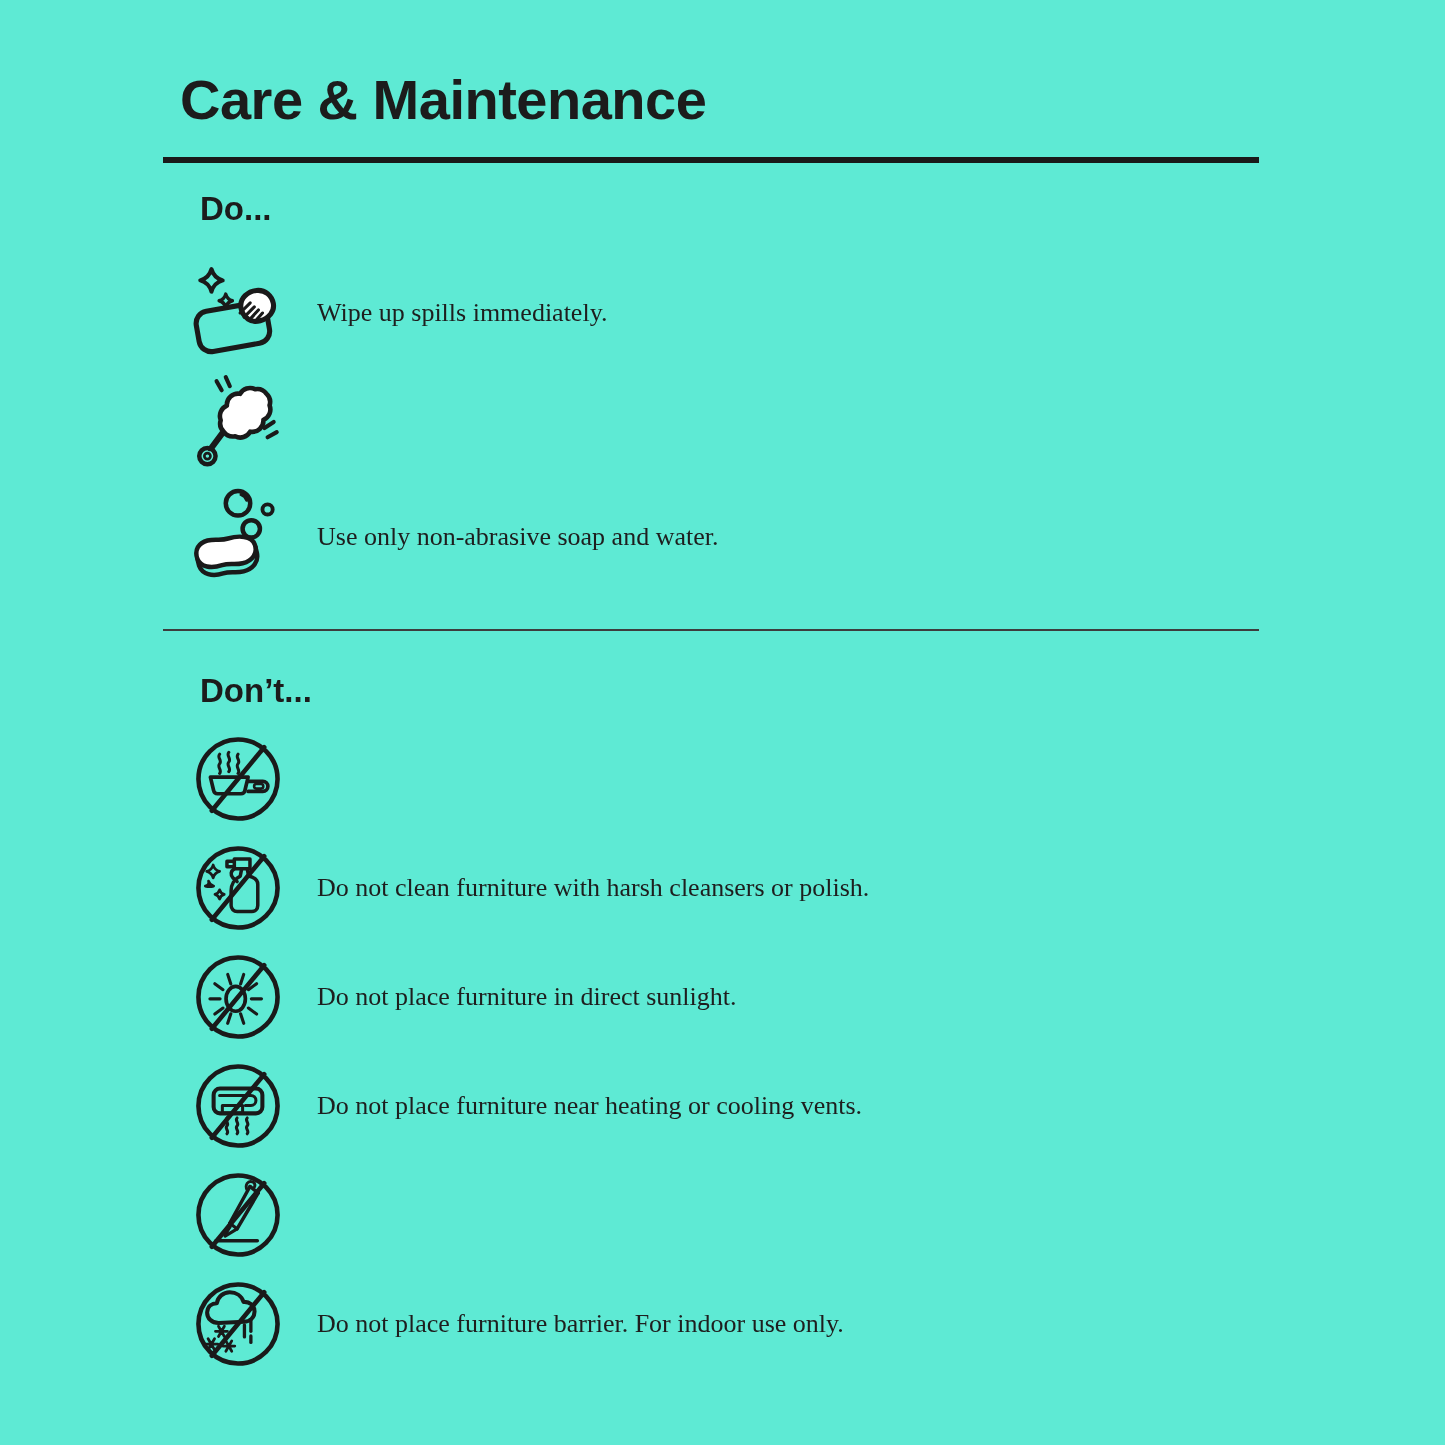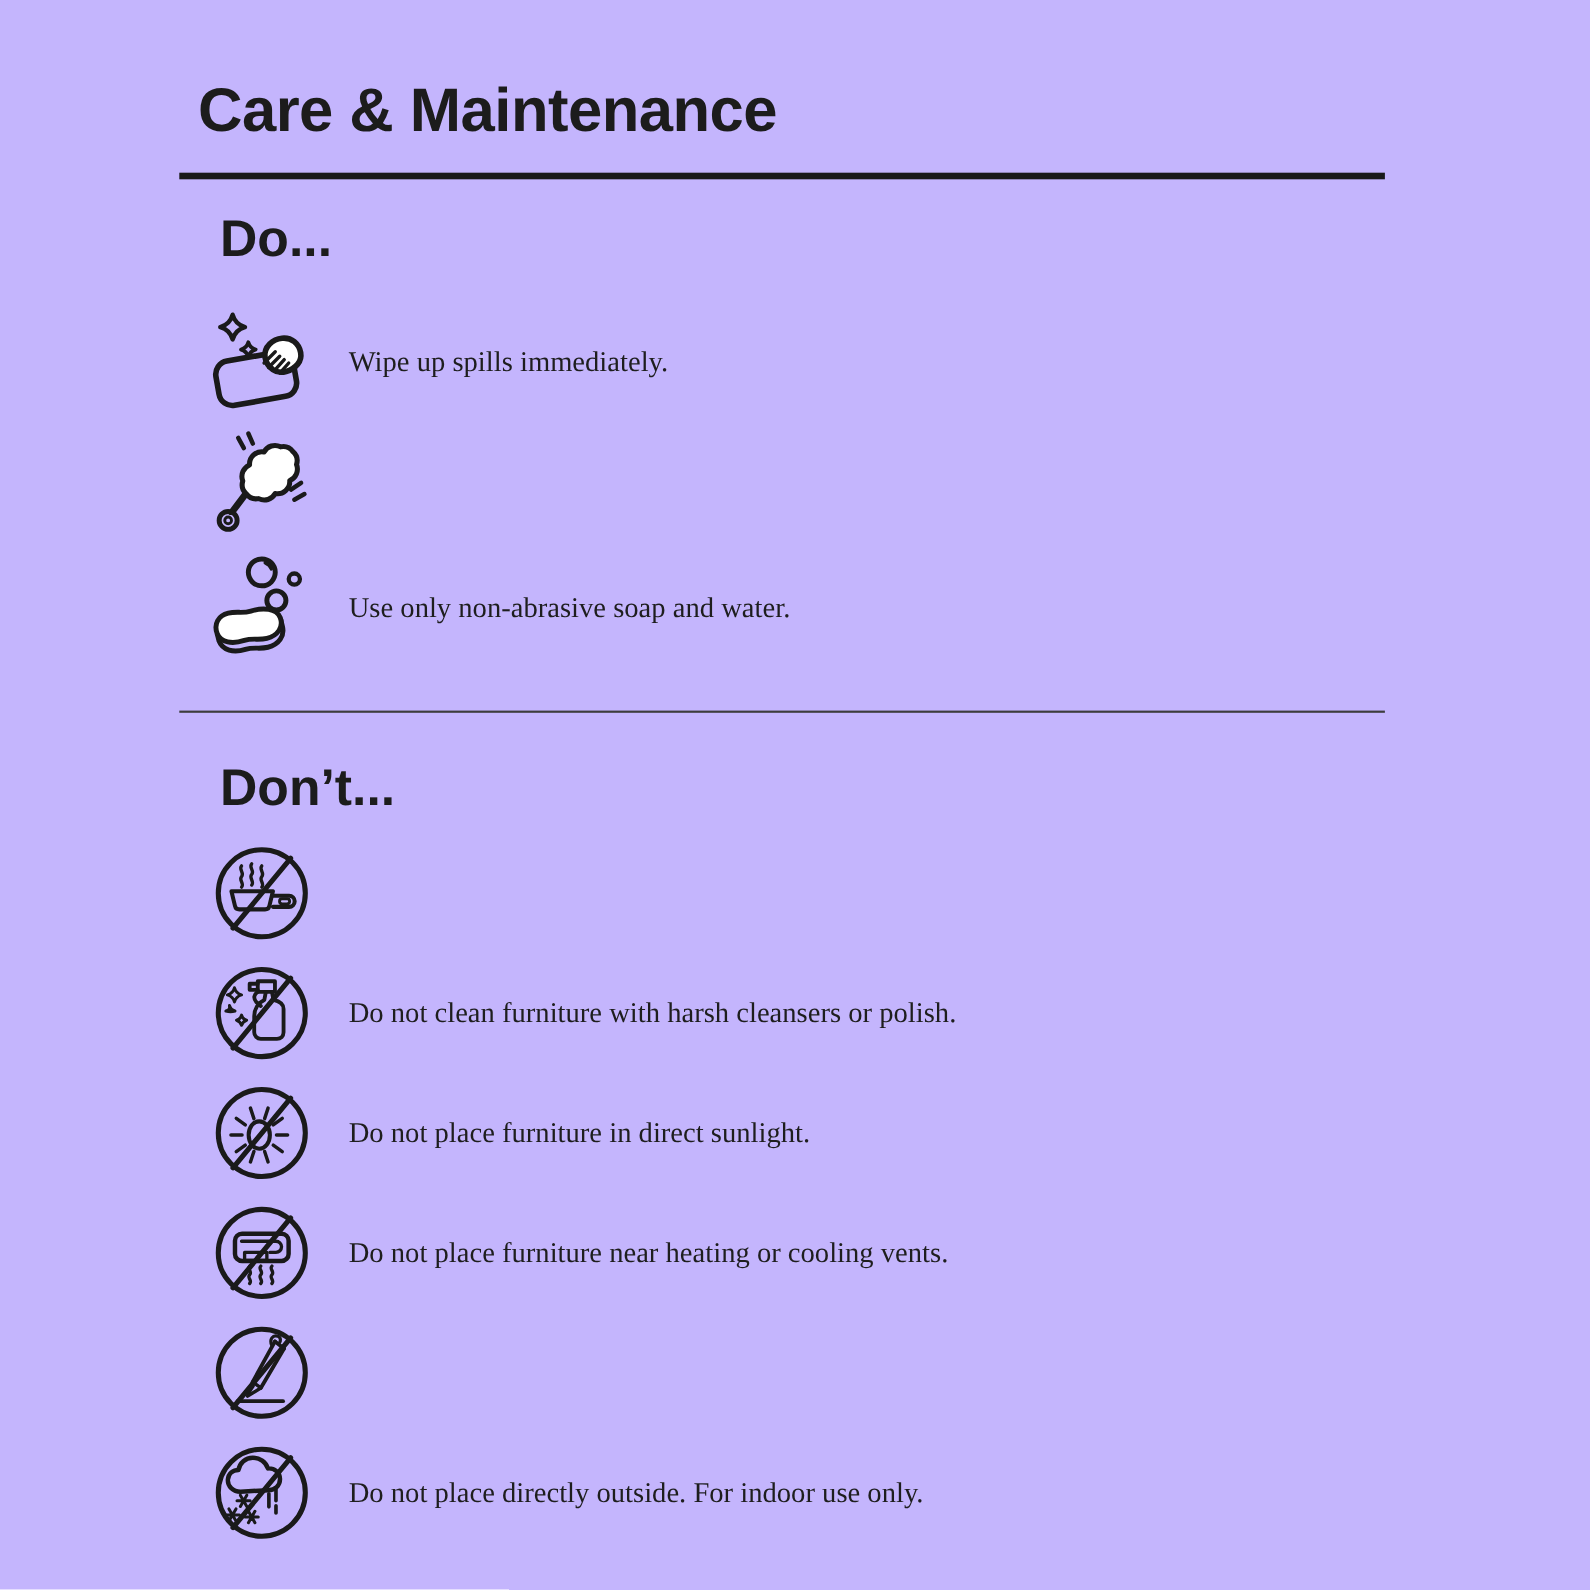--- a/index.html
+++ b/index.html
@@ -1,39 +1,39 @@
 <!DOCTYPE html>
 <html><head>
 <meta charset="utf-8">
 <style>
   html,body { margin:0; padding:0; background:#ffffff; }
   .page {
     position:relative;
     width:1445px; height:1445px;
-    background:#c4b5fd;
+    background:#5eead4;
     color:#1a1a1a;
     font-family:"Liberation Sans", sans-serif;
     overflow:hidden;
     box-sizing:border-box;
   }
   .content { padding:58px 186px 0 163px; box-sizing:border-box; }
 
   h1.title {
     margin:8px 0 0 17px;
     font-size:56px; line-height:1.2;
     font-weight:bold; letter-spacing:-0.5px;
     color:#1c1c1c;
   }
   .rule { border:none; height:0; }
   .rule.thick { border-top:6px solid #1a1a1a; margin:24px 0 0 0; }
   .rule.thin  { border-top:2px solid #3d3d3d; margin:36px 0 0 0; }
 
   h2.section-heading {
     margin:26px 0 0 37px;
-    font-size:47px; line-height:1.2;
+    font-size:33px; line-height:1.2;
     font-weight:bold; color:#1c1c1c;
   }
   h2.section-heading.dont { margin-top:40px; }
 
   .rows { margin-top:28px;font-family:Liberation Serif, serif; }
   .rows.dont { margin-top:14px; }
 
   .row {
     display:flex; align-items:center;
     margin-left:22px;
@@ -216,20 +216,20 @@
               <path d="M25.5,58 L38.5,58 M28.8,52.4 L35.2,63.6 M35.2,52.4 L28.8,63.6" stroke-width="3"></path>
               <path d="M14,72 L28,72 M17.5,66 L24.5,78 M24.5,66 L17.5,78" stroke-width="3"></path>
               <path d="M33.5,74 L46.5,74 M36.8,68.4 L43.2,79.6 M43.2,68.4 L36.8,79.6" stroke-width="3"></path>
               <path d="M57,51 L57,64" stroke-width="3.6"></path>
               <path d="M64,45 L64,58" stroke-width="3.6"></path>
               <path d="M64,63 L64,70" stroke-width="3.6"></path>
               <circle cx="50" cy="50" r="43" stroke-width="5"></circle>
               <path d="M78.5,15.5 L21.5,84.5" stroke-width="5"></path>
             </svg>
           </span>
-          <span class="item-text">Do not place directly outside. For indoor use only.</span>
+          <span class="item-text">Do not place furniture barrier. For indoor use only.</span>
         </div>
 
       </div>
     </section>
 
   </div>
 </div>
 
 </body></html>

